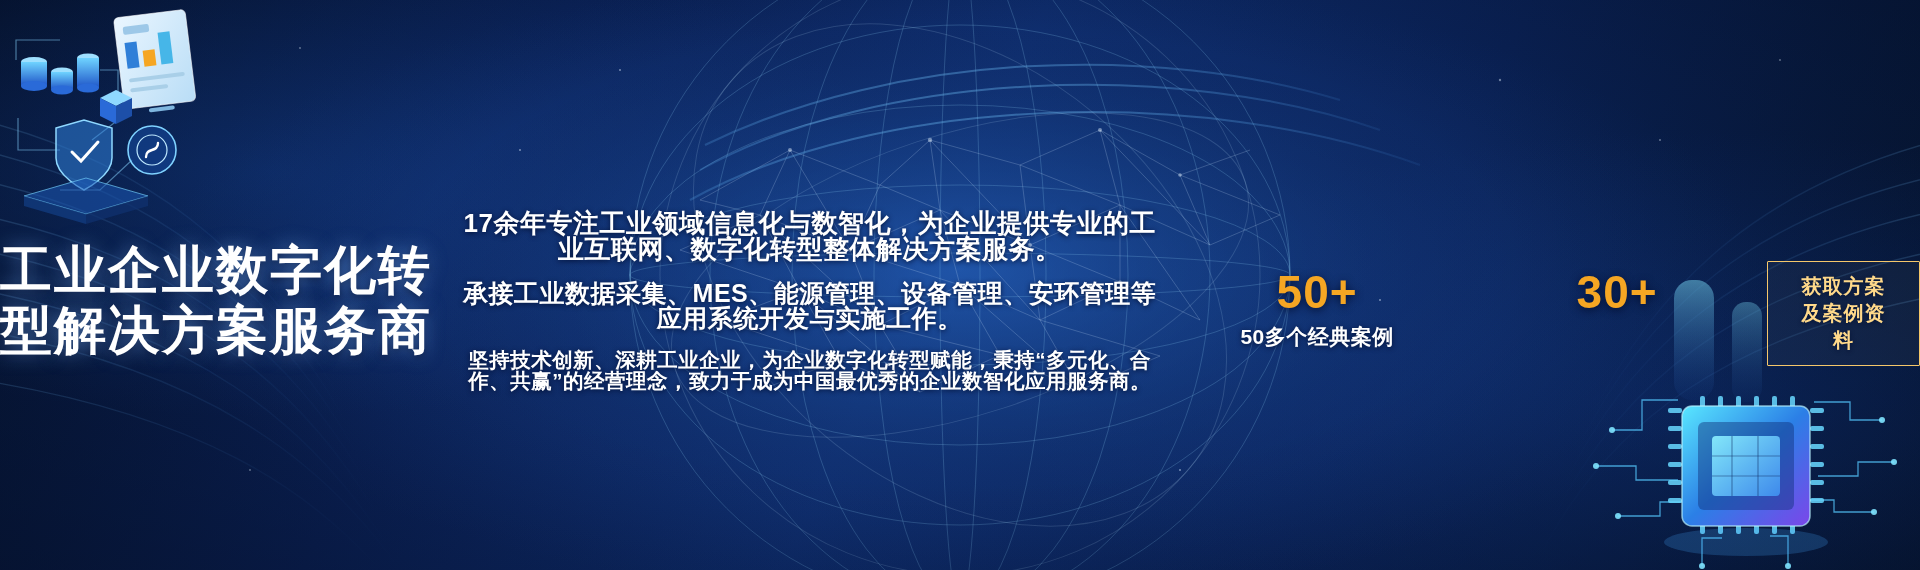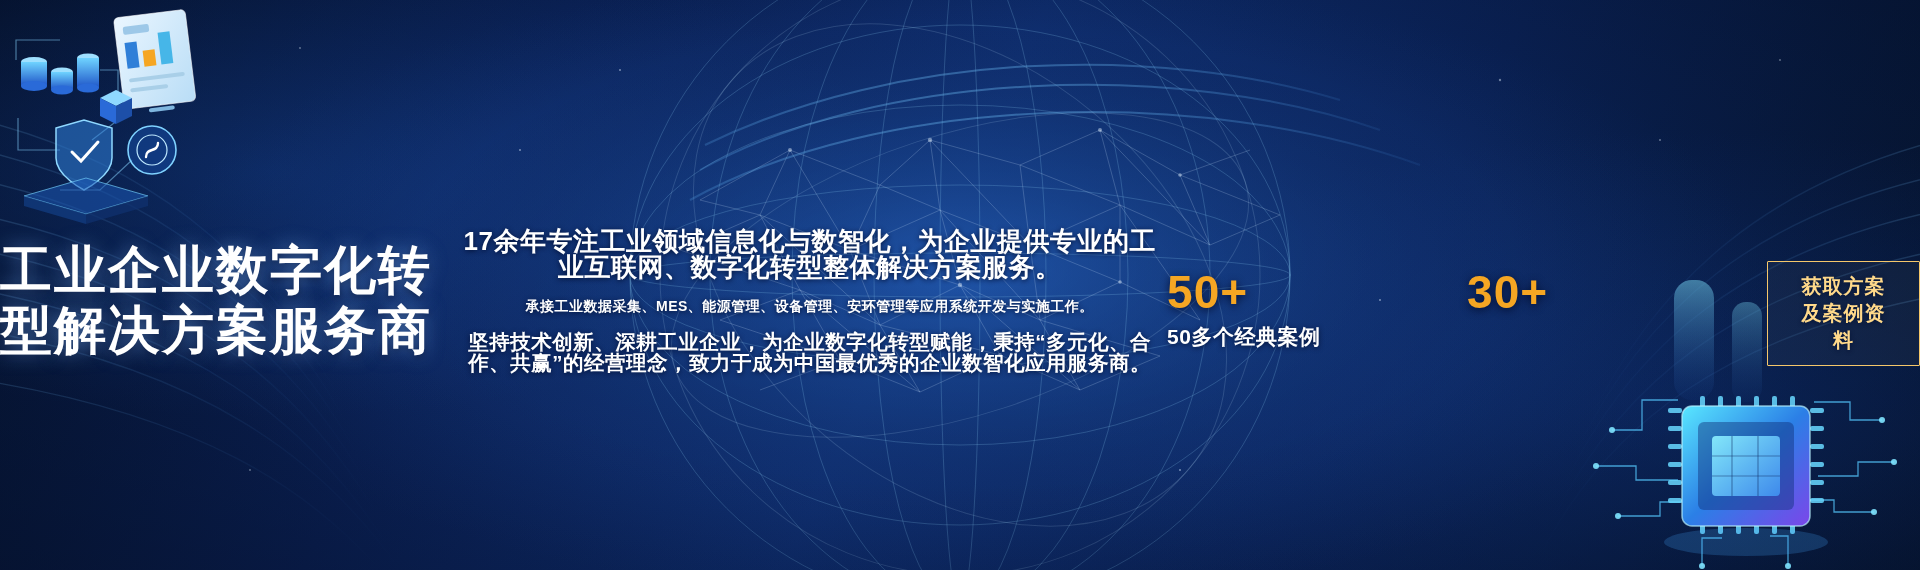--- a/index.html
+++ b/index.html
@@ -36,26 +36,26 @@
     letter-spacing:2px; line-height:1.15;
     text-shadow:0 0 18px rgba(120,180,255,0.55), 0 2px 6px rgba(0,10,40,0.8);
   }
   .sub-wrap { margin-top:18px; text-align:center; }
   .sub {
     color:#ffffff; font-weight:bold; font-size:20px;
     letter-spacing:0.5px; line-height:1.0; margin-bottom:19px;
     text-shadow:0 1px 5px rgba(0,14,48,0.95);
   }
   .sub.l1 { font-size:26px; }
-  .sub.l2 { font-size:14px; }
+  .sub.l2 { font-size:25px; }
   .sub.l3 { font-size:20.5px; }
   .stats {
     margin-top:18px; display:flex; gap:0; align-items:flex-start;
   }
-  .stat { width:300px; }
+  .stat { width:300px; text-align:center; }
   .stat-num {
     font-size:46px; font-weight:bold; color:#f5a623;
     line-height:1.0; letter-spacing:1px;
     text-shadow:0 2px 8px rgba(0,12,45,0.9);
   }
   .stat-label {
     margin-top:8px; font-size:21px; font-weight:bold; color:#ffffff;
     letter-spacing:0.5px; text-shadow:0 1px 5px rgba(0,12,45,0.9);
   }
   .cta {

